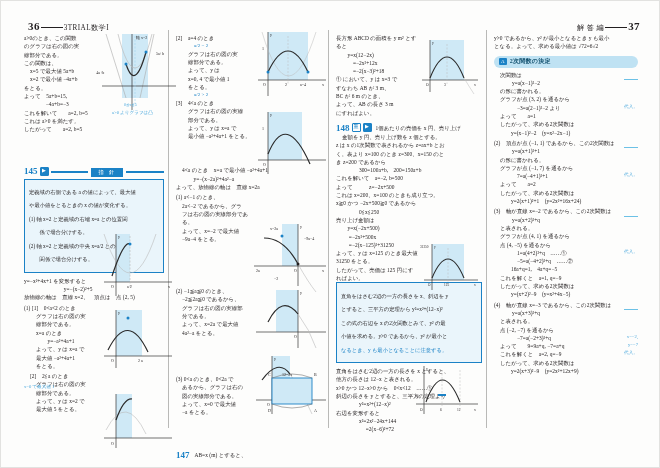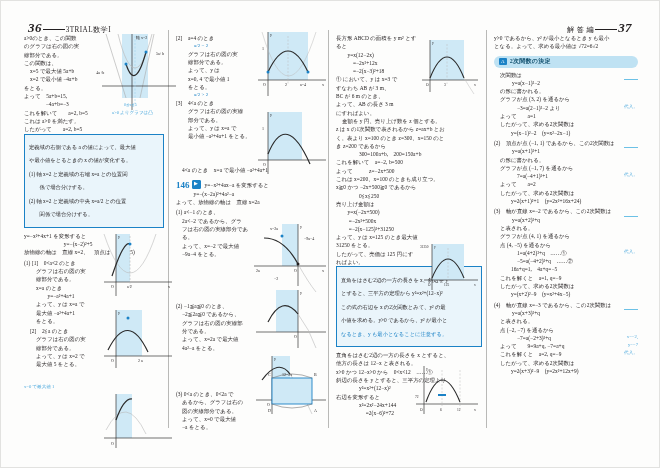--- a/index.html
+++ b/index.html
@@ -9,22 +9,22 @@
     font-family:"Liberation Serif","DejaVu Serif",serif;
     color:#231f20;
     overflow:hidden;
   }
   .page{position:relative;width:660px;height:468px;background:#fdfdfc;box-sizing:border-box;}
   .page::after{content:"";position:absolute;left:0;top:0;right:0;bottom:0;border:1px solid #e2e2e0;pointer-events:none;}
 
   
   .hdr{position:absolute;font-size:7.2px;letter-spacing:.4px;white-space:nowrap;}
   .hdr-left{left:28px;top:20px;}
-  .hdr-right{right:28px;top:20px;}
-  .hdr .pg{font-weight:bold;font-size:13px;font-style:italic;}
+  .hdr-right{right:20px;top:20px;}
+  .hdr .pg{font-weight:bold;font-size:11px;}
   .rule{display:inline-block;width:22px;height:1px;background:#231f20;vertical-align:2.5px;margin:0 1px;}
 
   
   .col{position:absolute;top:34px;bottom:42px;box-sizing:border-box;}
   .c1{left:24px;width:140px;}
   .c2{left:176px;width:148px;}
   .c3{left:336px;width:146px;}
   .c4{left:494px;width:144px;}
   .divider{position:absolute;top:30px;bottom:40px;width:1px;background:#b9b9b7;}
   .d1{left:168px;}
@@ -120,20 +120,29 @@
         <circle cx="30" cy="34" r="1.5" fill="#1b82c6"></circle>
         <circle cx="50" cy="22" r="1.5" fill="#1b82c6"></circle>
         <text x="40" y="9" font-size="4" fill="#231f20" font-family="Liberation Serif, serif">軸 x=2</text>
         <text x="60" y="25" font-size="4" fill="#231f20" font-family="Liberation Serif, serif">5a+b</text>
         <text x="-2" y="44" font-size="4" fill="#231f20" font-family="Liberation Serif, serif">−4a+b</text>
         <text x="28" y="76" font-size="4" fill="#4aa8dd" font-family="Liberation Serif, serif">0≦x≦5</text>
       </svg>
       <div class="ann" style="position:absolute;left:16px;top:80px;white-space:nowrap;">a&gt;0 よりグラフは凸</div>
     </div>
 
+    <div class="pnum-row" style="margin-top:30px;">
+      <span class="pnum">145</span>
+      <span class="badge filled">▶</span>
+      <span class="shishin" style="flex:1;">
+        <span class="sline"></span>
+        <span class="stag">指 針</span>
+        <span class="sline"></span>
+      </span>
+    </div>
     <div class="sbox">
       <p>定義域の右側である a の値によって、最大値</p>
       <p>や最小値をとるときの x の値が変化する。</p>
       <p>(1) 軸 x=2 と定義域の右端 x=a との位置関</p>
       <p>　　係で場合分けする。</p>
       <p>(2) 軸 x=2 と定義域の中央 x=a/2 との位置</p>
       <p>　　関係で場合分けする。</p>
     </div>
 
     <div class="t mt4">
@@ -253,25 +262,20 @@
         <text x="16" y="8" font-size="4" fill="#231f20" font-family="Liberation Serif, serif">y</text>
         <text x="8" y="22" font-size="4" fill="#231f20" font-family="Liberation Serif, serif">1</text>
         <text x="9" y="58" font-size="4" fill="#231f20" font-family="Liberation Serif, serif">O</text>
       </svg>
     </div>
 
     <div class="t" style="margin-top:26px;">
       <p class="ind1">4&lt;a のとき　x=a で最小値 −a²+4a+1</p>
     </div>
 
-    <div class="pnum-row">
-      <span class="pnum">146</span>
-      <span class="badge filled">▶</span>
-      <span class="t" style="margin-left:2px;">y=−x²+4ax−a を変形すると</span>
-    </div>
     <div class="t">
       <p class="ind2">　y=−(x−2a)²+4a²−a</p>
       <p>よって、放物線の軸は　直線 x=2a</p>
     </div>
 
     <div class="flexrow mt2">
       <div class="grow t" style="max-width:78px;">
         <p>(1) a&lt;−1 のとき、</p>
         <p class="ind1">2a&lt;−2 であるから、グラ</p>
         <p class="ind1">フは右の図の実線部分であ</p>
@@ -383,20 +387,26 @@
         <line x1="29" y1="8" x2="29" y2="48" stroke="#bbb" stroke-width=".5" stroke-dasharray="2 1.5"></line>
         <path d="M12 42 Q29 0 46 42" fill="none" stroke="#2b2b2b" stroke-width="1.1"></path>
         <path d="M46 42 Q52 52 56 58" fill="none" stroke="#bbb" stroke-width=".5"></path>
         <text x="14" y="8" font-size="3.6" fill="#231f20" font-family="Liberation Serif, serif">y</text>
         <text x="8" y="50" font-size="3.6" fill="#231f20" font-family="Liberation Serif, serif">O</text>
         <text x="26" y="50" font-size="3.6" fill="#231f20" font-family="Liberation Serif, serif">3</text>
         <text x="56" y="50" font-size="3.6" fill="#231f20" font-family="Liberation Serif, serif">x</text>
       </svg>
     </div>
 
+    <div class="pnum-row" style="margin-top:6px;">
+      <span class="pnum">148</span>
+      <span class="badge">重</span>
+      <span class="badge filled">▶</span>
+      <span class="t grow" style="margin-left:2px;">1個あたりの売価を x 円、売り上げ</span>
+    </div>
     <div class="t">
       <p class="ind1">金額を y 円、売り上げ数を z 個とする。</p>
       <p>z は x の1次関数で表されるから z=ax+b とお</p>
       <p>く。表より x=100 のとき z=300、x=150 のと</p>
       <p>き z=200 であるから</p>
       <p class="ind2">　　300=100a+b,　200=150a+b</p>
       <p>これを解いて　a=−2, b=500</p>
       <p>よって　　　z=−2x+500</p>
       <p>これは x=200、x=100 のときも成り立つ。</p>
       <p>x≧0 かつ −2x+500≧0 であるから</p>

